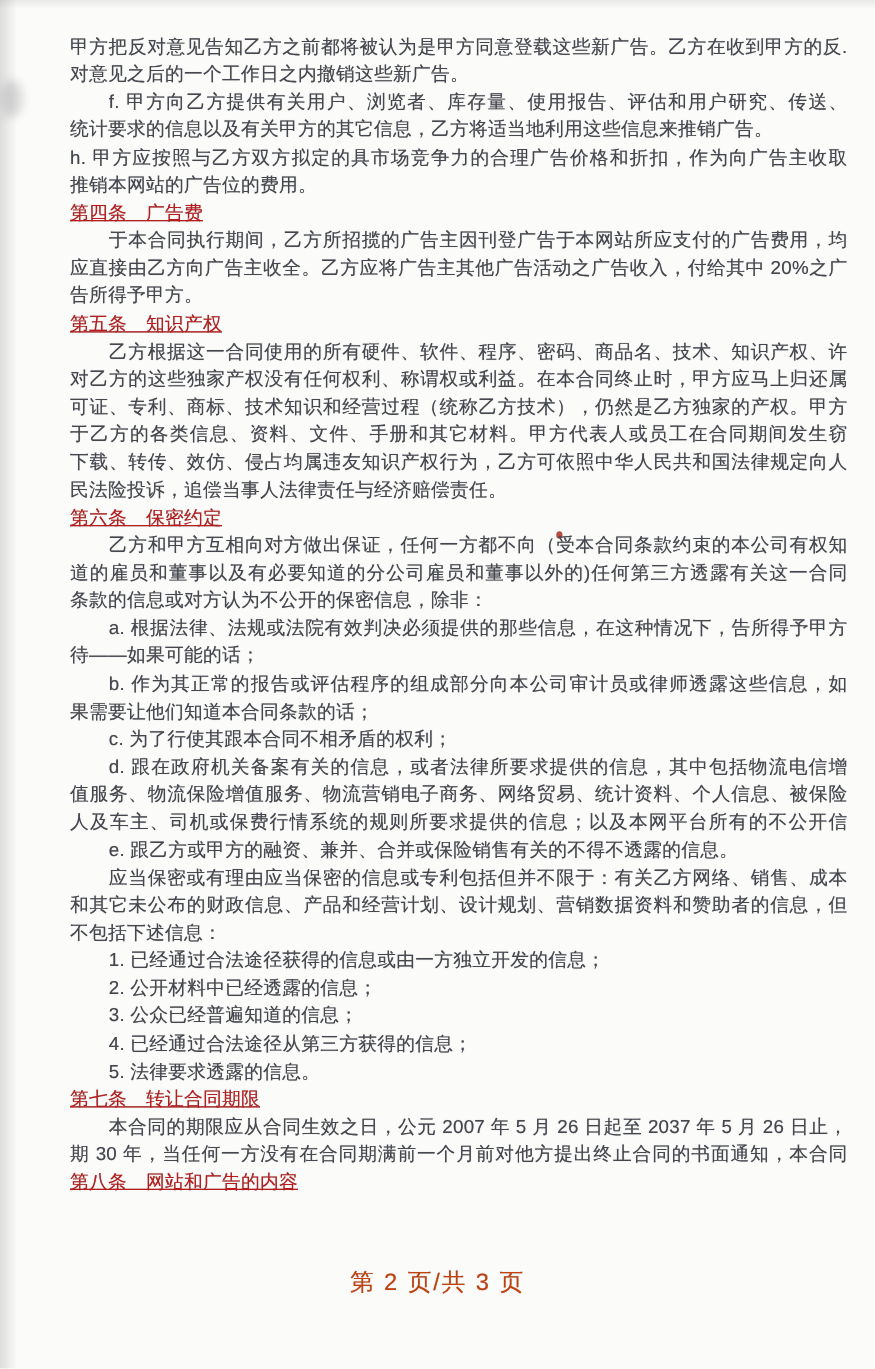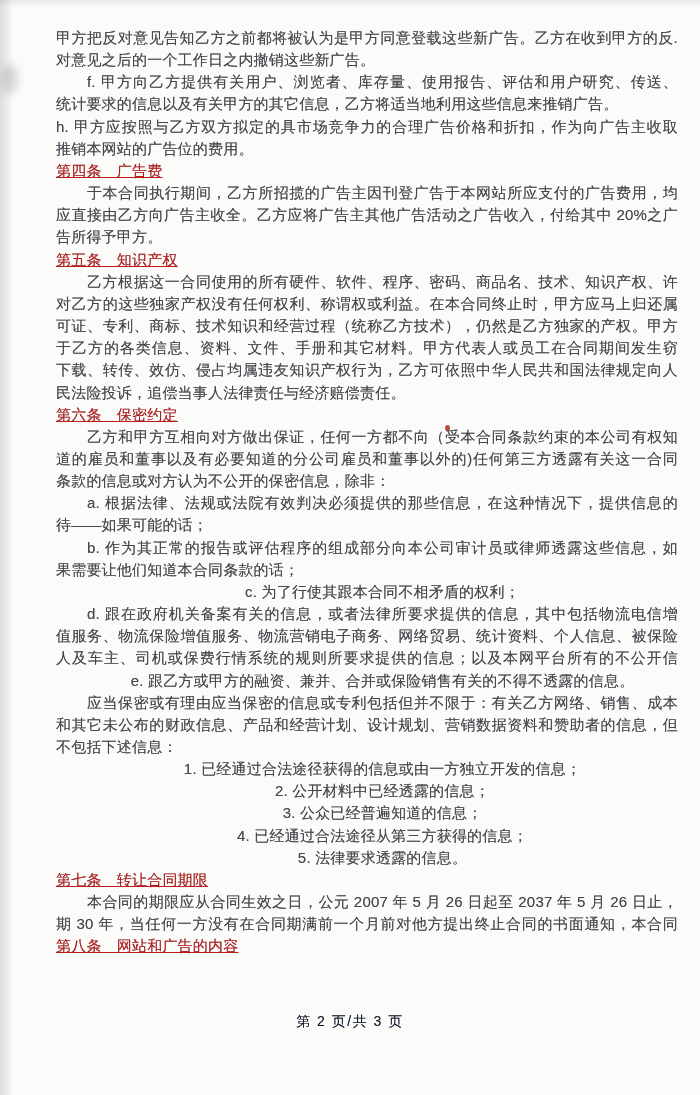--- a/index.html
+++ b/index.html
@@ -24,30 +24,30 @@
     pointer-events:none;
   }
   .text-block {
     position:absolute; left:40px; top:27px; width:622px;
     font-size:15px; line-height:22.16px; color:#45474e;
     letter-spacing:0.2px;
     text-shadow:0 0 0.6px rgba(69,71,78,.55);
     margin-left:16px;
   }
   .doc-line { height:22.16px; overflow:hidden; white-space:normal; }
-  .doc-line.indent { padding-left:31px;text-align:center; }
+  .doc-line.indent { padding-left:31px; }
   .doc-line.fill { text-align:justify; text-align-last:justify; text-justify:inter-character; }
   .doc-line.heading { color:#b91c1c;text-decoration:underline; }
   .red-dot {
     position:absolute; left:445px; top:425px; width:5px; height:6px;
     background:#b23a2e; border-radius:50%; opacity:.9; filter:blur(.4px);
   }
   .footer {
     position:absolute; left:0; right:0; top:1013px; height:20px;
-    text-align:center; font-size:14px; color:#0f172a; letter-spacing:1.5px;
+    text-align:center; font-size:19px; color:#c2410c; letter-spacing:1.5px;
     text-shadow:0 0 0.6px rgba(74,76,83,.5);
   }
 </style>
 </head>
 <body>
 
 <div class="page">
   <div class="scan-edge-left"></div>
   <div class="scan-edge-top"></div>
   <div class="scan-smudge"></div>
@@ -68,21 +68,21 @@
       <div class="doc-line indent fill">乙方根据这一合同使用的所有硬件、软件、程序、密码、商品名、技术、知识产权、许</div>
       <div class="doc-line fill">对乙方的这些独家产权没有任何权利、称谓权或利益。在本合同终止时，甲方应马上归还属</div>
       <div class="doc-line fill">可证、专利、商标、技术知识和经营过程（统称乙方技术），仍然是乙方独家的产权。甲方</div>
       <div class="doc-line fill">于乙方的各类信息、资料、文件、手册和其它材料。甲方代表人或员工在合同期间发生窃取、</div>
       <div class="doc-line fill">下载、转传、效仿、侵占均属违友知识产权行为，乙方可依照中华人民共和国法律规定向人</div>
       <div class="doc-line">民法险投诉，追偿当事人法律责任与经济赔偿责任。</div>
       <div class="doc-line heading">第六条　保密约定</div>
       <div class="doc-line indent fill">乙方和甲方互相向对方做出保证，任何一方都不向（受本合同条款约束的本公司有权知</div>
       <div class="doc-line fill">道的雇员和董事以及有必要知道的分公司雇员和董事以外的)任何第三方透露有关这一合同</div>
       <div class="doc-line">条款的信息或对方认为不公开的保密信息，除非：</div>
-      <div class="doc-line indent fill">a. 根据法律、法规或法院有效判决必须提供的那些信息，在这种情况下，提供信息的</div>
+      <div class="doc-line indent fill">a. 根据法律、法规或法院有效判决必须提供的那些信息，在这种情况下，告所得予甲方</div>
       <div class="doc-line">待——如果可能的话；</div>
       <div class="doc-line indent fill">b. 作为其正常的报告或评估程序的组成部分向本公司审计员或律师透露这些信息，如</div>
       <div class="doc-line">果需要让他们知道本合同条款的话；</div>
       <div class="doc-line indent">c. 为了行使其跟本合同不相矛盾的权利；</div>
       <div class="doc-line indent fill">d. 跟在政府机关备案有关的信息，或者法律所要求提供的信息，其中包括物流电信增</div>
       <div class="doc-line fill">值服务、物流保险增值服务、物流营销电子商务、网络贸易、统计资料、个人信息、被保险</div>
       <div class="doc-line fill">人及车主、司机或保费行情系统的规则所要求提供的信息；以及本网平台所有的不公开信息。</div>
       <div class="doc-line indent">e. 跟乙方或甲方的融资、兼并、合并或保险销售有关的不得不透露的信息。</div>
       <div class="doc-line indent fill">应当保密或有理由应当保密的信息或专利包括但并不限于：有关乙方网络、销售、成本</div>
       <div class="doc-line fill">和其它未公布的财政信息、产品和经营计划、设计规划、营销数据资料和赞助者的信息，但</div>

